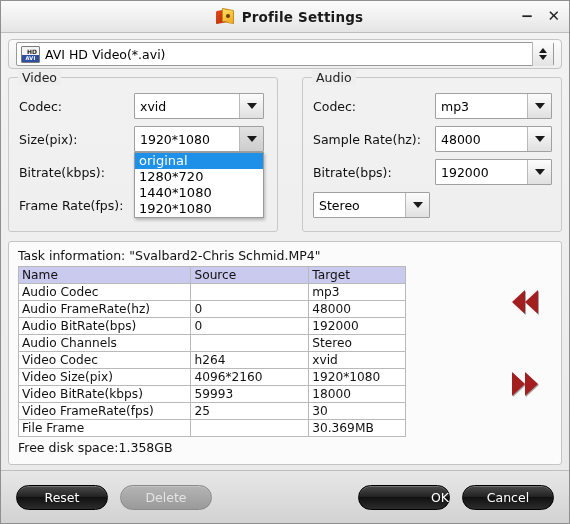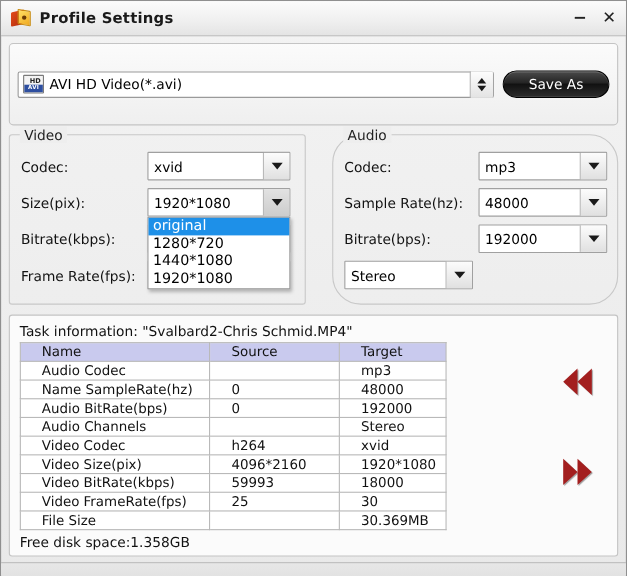--- a/index.html
+++ b/index.html
@@ -14,21 +14,21 @@
     box-sizing:border-box;
     border:1px solid #8f8f8f;
     background:linear-gradient(to bottom,#f3f3f3 0%,#e9e9e9 100%);
     display:flex;flex-direction:column;
   }
   
   .titlebar{
     height:31px;flex:0 0 31px;position:relative;
     background:linear-gradient(to bottom,#fbfbfb 0%,#f0f0f0 55%,#e4e4e4 100%);
     border-bottom:1px solid #bdbdbd;
-    display:flex;align-items:center;
+    display:flex;align-items:center;justify-content:center;
   }
   .app-icon{
     width:20px;height:20px;margin-left:8px;margin-right:7px;position:relative;flex:0 0 20px;
   }
   .app-icon .sq1{
     position:absolute;left:1px;top:3px;width:12px;height:13px;
     background:linear-gradient(135deg,#e04a1a 0%,#b52d0c 100%);
     transform:skewY(-12deg);border-radius:1px;
   }
   .app-icon .sq2{
@@ -46,21 +46,21 @@
   }
   .win-btns{position:absolute;right:9px;top:0;height:31px;display:flex;align-items:center;gap:14px;}
   .win-btn{font-size:15px;font-weight:bold;color:#222;line-height:1;cursor:default;}
   .win-btn.close{font-size:15px;}
 
   
   .top-panel{
     margin:6px 7px 0 7px;
     border:1px solid #c4c4c4;border-radius:4px;
     background:linear-gradient(to bottom,#fbfbfb,#efefef);
-    padding:24px 7px;
+    padding:2px 7px;
     display:flex;align-items:center;gap:8px;
     flex:0 0 auto;
   }
   .profile-combo{
     flex:1 1 auto;height:24px;display:flex;align-items:center;
     border:1px solid #9a9a9a;background:#fff;border-radius:2px;box-sizing:border-box;
   }
   .profile-combo .txt{flex:1 1 auto;padding-left:5px;font-size:12.5px;white-space:nowrap;overflow:hidden;}
   .fmt-icon{
     width:19px;height:17px;margin-left:4px;flex:0 0 19px;position:relative;
@@ -92,21 +92,21 @@
   }
   .save-as{width:97px;flex:0 0 97px;}
 
   
   .groups{display:flex;gap:0;margin:8px 7px 0 7px;flex:0 0 auto;position:relative;}
   .group{
     position:relative;border:1px solid #c8c8c8;border-radius:3px;
     padding:14px 10px 10px 10px;box-sizing:border-box;background:transparent;
   }
   .group.video{width:281px;height:155px;}
-  .group.audio{width:260px;height:155px;margin-left:24px;border-radius:26px;}
+  .group.audio{width:260px;height:155px;margin-left:24px;}
   .group-title{
     position:absolute;top:-8px;left:9px;background:#eeeeee;padding:0 4px;font-size:12.5px;color:#222;
   }
   .row{display:flex;align-items:center;height:28px;margin-bottom:5px;position:relative;}
   .row:last-child{margin-bottom:0;}
   .lbl{font-size:12.5px;color:#111;}
   .video .lbl{width:115px;flex:0 0 115px;}
   .audio .lbl{width:122px;flex:0 0 122px;}
   .combo{
     height:26px;box-sizing:border-box;border:1px solid #a0a0a0;background:#fff;
@@ -136,21 +136,21 @@
   
   .task-panel{
     margin:9px 7px 0 7px;border:1px solid #c4c4c4;border-radius:3px;
     background:#fbfbfb;padding:6px 7px 5px 7px;position:relative;
     flex:1 1 auto;box-sizing:border-box;
   }
   .task-title{font-size:12.5px;margin:0 0 3px 2px;color:#111;}
   table.info{border-collapse:collapse;table-layout:fixed;width:388px;margin-left:2px;}
   table.info td,table.info th{
     border:1px solid #b9b9b9;height:17px;font-size:12.2px;font-weight:normal;
-    padding:0 0 0 19px;text-align:left;background:#fff;color:#111;
+    padding:0 0 0 3px;text-align:left;background:#fff;color:#111;
     white-space:nowrap;overflow:hidden;box-sizing:border-box;
   }
   table.info th{background:#c9caee;}
   .c-name{width:164px;}
   .c-src{width:112px;}
   .c-tgt{width:92px;}
   .disk{font-size:12.5px;margin:3px 0 0 2px;color:#111;}
 
   .nav-arrows{
     position:absolute;right:8px;top:0;width:56px;height:100%;
@@ -200,21 +200,20 @@
       <div class="fmt-icon">
         <div class="hd">HD</div>
         <div class="avi">AVI</div>
       </div>
       <div class="txt">AVI HD Video(*.avi)</div>
       <div class="spinner">
         <div class="tri-up"></div>
         <div class="tri-dn"></div>
       </div>
     </div>
-    <div class="pill save-as">Save As</div>
   </div>
 
   <div class="groups">
 
     <div class="group video">
       <div class="group-title">Video</div>
 
       <div class="row">
         <div class="lbl">Codec:</div>
         <div class="combo">
@@ -317,21 +316,21 @@
           <th class="c-tgt">Target</th>
         </tr>
       </thead>
       <tbody id="info-body">
           <tr>
             <td class="c-name">Audio Codec</td>
             <td class="c-src"></td>
             <td class="c-tgt">mp3</td>
           </tr>
           <tr>
-            <td class="c-name">Name SampleRate(hz)</td>
+            <td class="c-name">Audio FrameRate(hz)</td>
             <td class="c-src">0</td>
             <td class="c-tgt">48000</td>
           </tr>
           <tr>
             <td class="c-name">Audio BitRate(bps)</td>
             <td class="c-src">0</td>
             <td class="c-tgt">192000</td>
           </tr>
           <tr>
             <td class="c-name">Audio Channels</td>
@@ -352,21 +351,21 @@
             <td class="c-name">Video BitRate(kbps)</td>
             <td class="c-src">59993</td>
             <td class="c-tgt">18000</td>
           </tr>
           <tr>
             <td class="c-name">Video FrameRate(fps)</td>
             <td class="c-src">25</td>
             <td class="c-tgt">30</td>
           </tr>
           <tr>
-            <td class="c-name">File Size</td>
+            <td class="c-name">File Frame</td>
             <td class="c-src"></td>
             <td class="c-tgt">30.369MB</td>
           </tr>
         </tbody>
     </table>
 
     <div class="disk">Free disk space:1.358GB</div>
 
     <div class="nav-arrows">
       <div class="nav-btn nav-prev">

